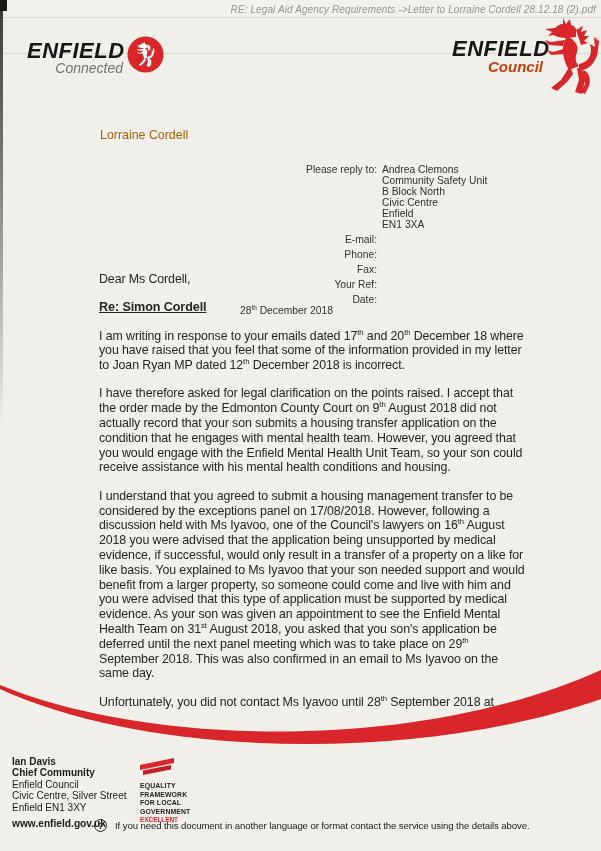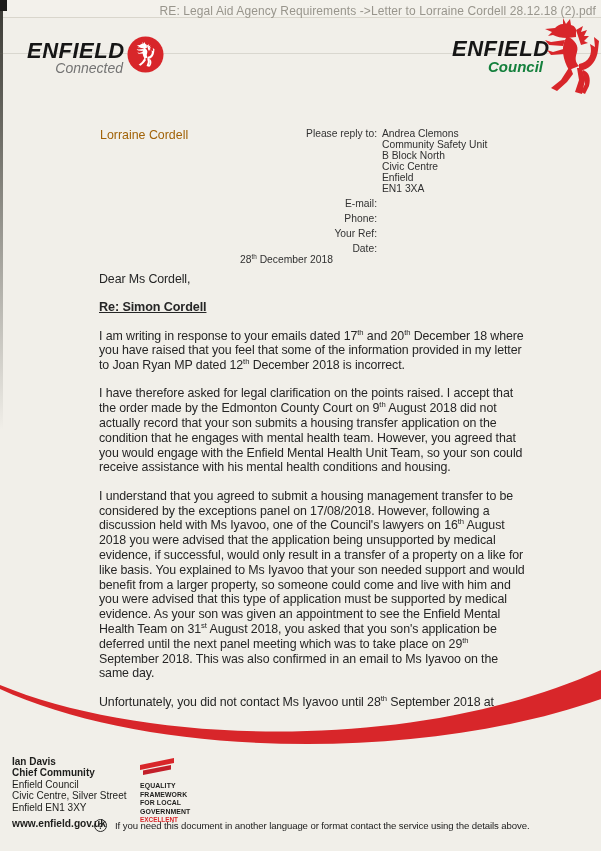--- a/index.html
+++ b/index.html
@@ -13,37 +13,37 @@
   }
   
   .edge-left { position:absolute; left:0; top:0; width:3px; height:430px;
     background:linear-gradient(to bottom, #393833 0%, #6b6a63 30%, rgba(107,106,99,0) 100%); }
   .corner-notch { position:absolute; left:0; top:0; width:7px; height:11px; background:#1c1b19; }
   .fold-line { position:absolute; left:0; top:53px; width:601px; height:1px; background:rgba(110,105,90,0.18); }
 
   
   .topbar { position:absolute; left:0; top:0; width:601px; height:18px;
     background:#f3f1eb; border-bottom:1px solid #d9d6cc;
-    font-size:12px; color:#98958c; text-align:right; padding:4px 5px 0 0; letter-spacing:0.1px; }
+    font-size:10px; color:#98958c; text-align:right; padding:4px 5px 0 0; letter-spacing:0.1px;font-style:italic; }
 
   
   .logo-connected { position:absolute; left:27px; top:40px; width:100px; }
   .logo-connected .big { font-size:22px; font-weight:800; font-style:italic; color:#161616; letter-spacing:0.5px; line-height:22px; }
   .logo-connected .sub { font-size:14px; font-style:italic; font-weight:500; color:#737373; text-align:right; margin-top:-2px; padding-right:4px; }
   .circle-beast { position:absolute; left:127px; top:36px; }
 
   .logo-council { position:absolute; left:452px; top:38px; width:94px; text-align:right; }
   .logo-council .big { font-size:22px; font-weight:800; font-style:italic; color:#161616; letter-spacing:0.5px; line-height:22px; }
-  .logo-council .sub { font-size:15px; font-style:italic; font-weight:600; color:#15803d; margin-top:-2px; padding-right:3px; }
+  .logo-council .sub { font-size:15px; font-style:italic; font-weight:600; color:#c2410c; margin-top:-2px; padding-right:3px; }
   .council-beast { position:absolute; left:543px; top:16px; }
 
   
   .recipient { position:absolute; left:100px; top:128px; font-size:12.4px; color:#a16207; }
   .reply { position:absolute; left:240px; top:128px; width:345px; font-size:10.3px; color:#303030; }
-  .rrow { display:flex; }
+  .rrow { display:flex;margin-top:36px; }
   .rlbl { width:142px; text-align:right; padding-right:5px; color:#333; line-height:11px; }
   .rval { flex:1; line-height:11px; }
   .rval .aline { line-height:11px; }
   .rrow.field { margin-top:4px;flex-direction:column; }
   .rval.email { font-size:9.8px; }
 
   
   .letter { position:absolute; left:99px; top:272px; width:428px;
     font-size:12.4px; line-height:14.8px; letter-spacing:-0.1px; color:#262626; }
   .letter p { margin:0 0 13.5px 0; }
@@ -132,20 +132,24 @@
       </div>
     </div>
     <div class="rrow field">
       <div class="rlbl">E-mail:</div>
     </div>
     <div class="rrow field">
       <div class="rlbl">Phone:</div>
       <div class="rval"></div>
     </div>
     <div class="rrow field">
+      <div class="rlbl">Fax:</div>
+      <div class="rval"></div>
+    </div>
+    <div class="rrow field">
       <div class="rlbl">Your Ref:</div>
       <div class="rval"></div>
     </div>
     <div class="rrow field">
       <div class="rlbl">Date:</div>
       <div class="rval">28<sup>th</sup> December 2018</div>
     </div>
   </div>
 
   <div class="letter">

